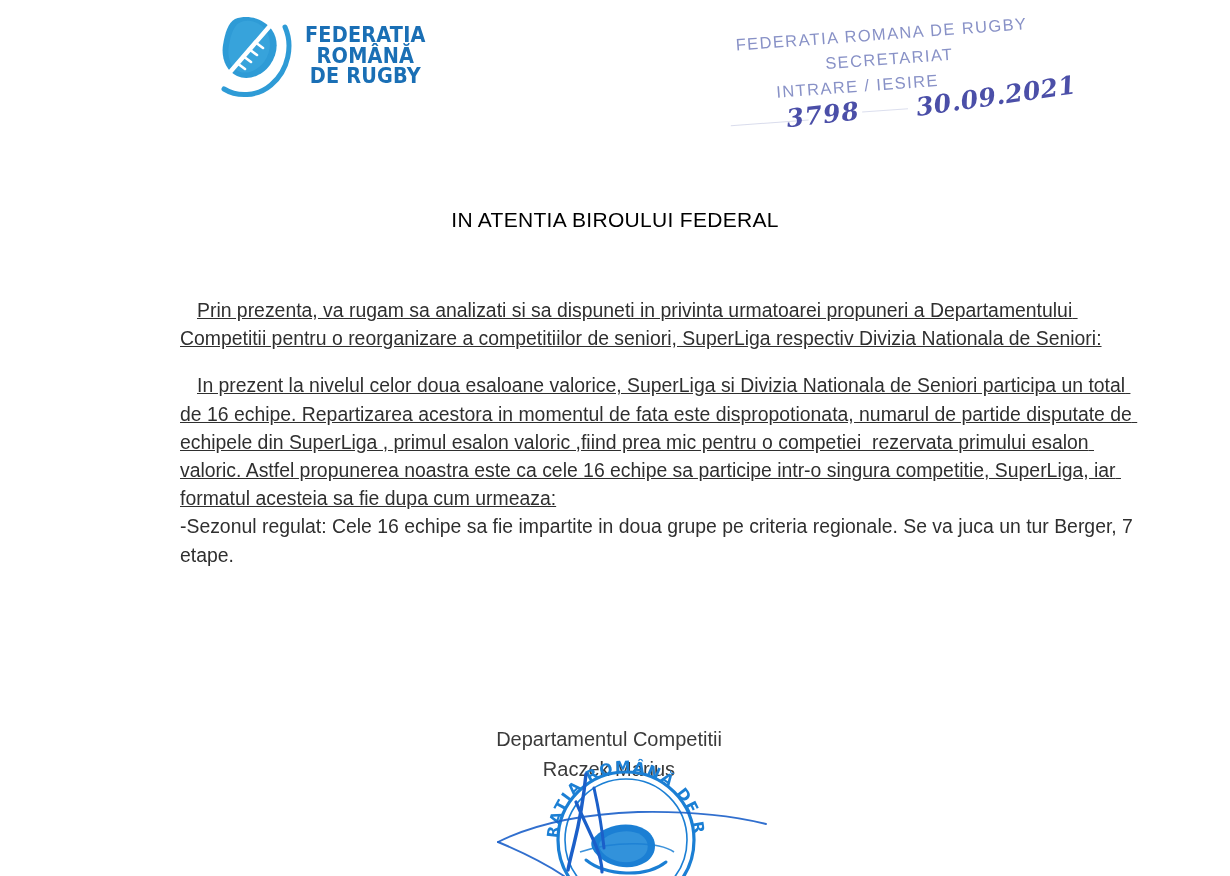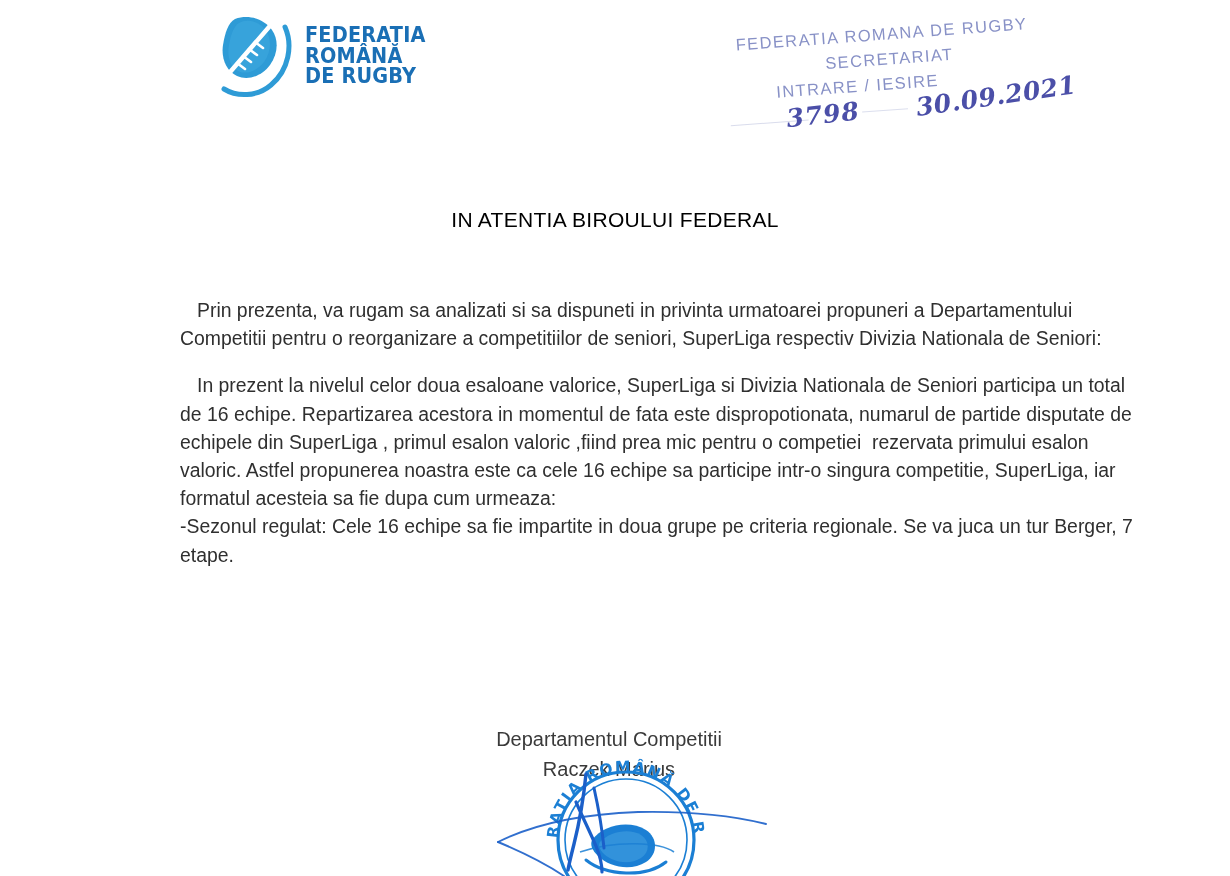--- a/index.html
+++ b/index.html
@@ -21,20 +21,21 @@
   
   #letterhead {
     position: absolute;
     left: 215px;
     top: 10px;
     width: 260px;
     height: 92px;
     display: flex;
     align-items: center;
     gap: 12px;
+    text-align: center;
   }
   #logo-mark {
     width: 78px;
     height: 86px;
     position: relative;
     flex: 0 0 auto;
   }
   #logo-mark svg { display: block; }
   #logo-words {
     display: flex;
@@ -141,21 +142,21 @@
     width: 955px;
     color: #2f2f2f;
     font-size: 19.4px;
     line-height: 28.2px;
     font-family: "Liberation Sans", sans-serif;
   }
   #body-text p {
     margin: 0;
     white-space: pre-wrap;
   }
-  #body-text p.indent { text-indent: 17px; }
+  #body-text p.indent { text-indent: 17px; text-decoration: underline; }
   #body-text p.gap { margin-top: 19px; }
 
   
   #sign-block {
     position: absolute;
     left: 0;
     top: 724px;
     width: 1218px;
     text-align: center;
     color: #3a3a3a;

